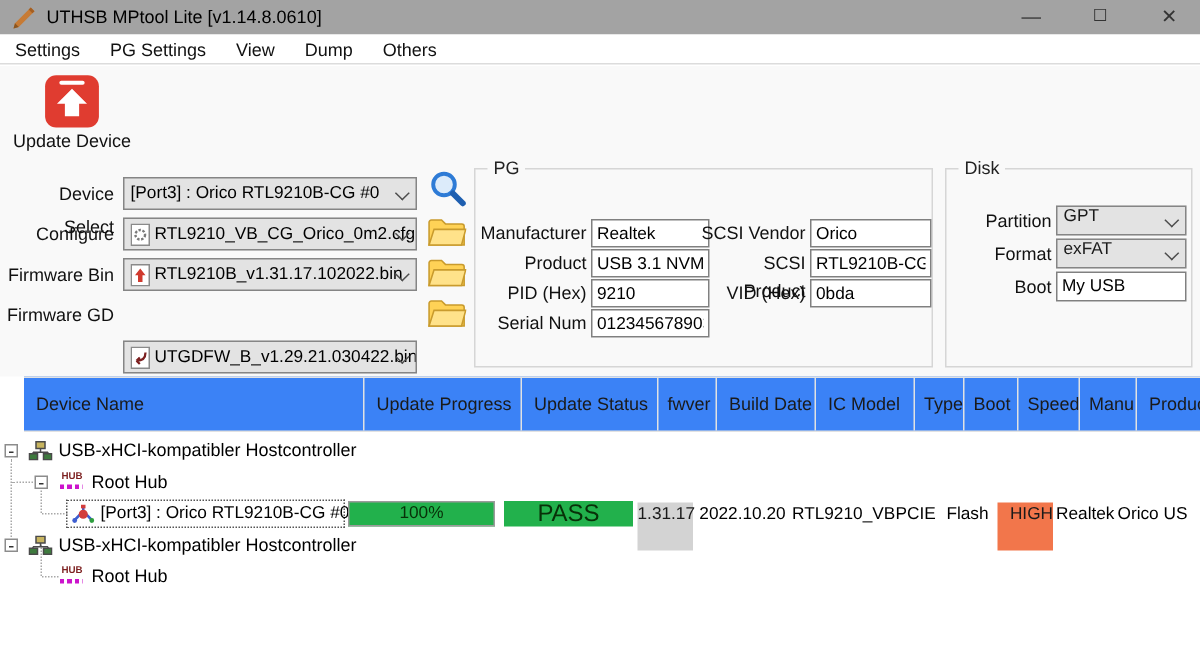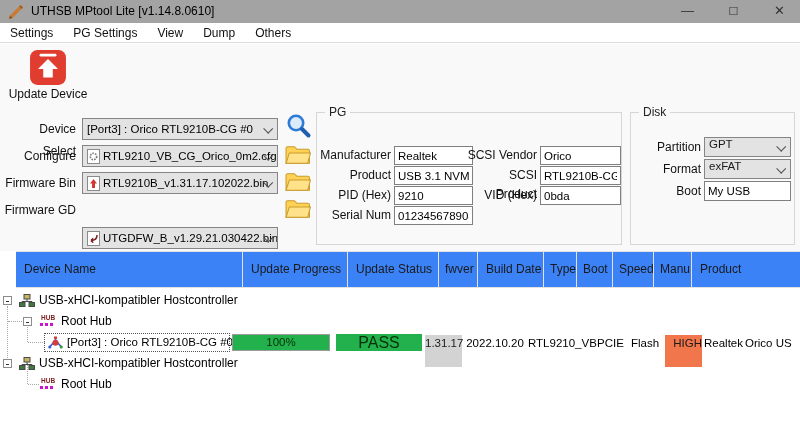--- a/index.html
+++ b/index.html
@@ -209,20 +209,21 @@
       <input class="tinput" style="left: 73px; top: 68px; width: 87px; height: 20px;" value="My USB">
     </div>
   </div>
 
   <div class="thead">
     <div class="hcell" style="width:227px;">Device Name</div>
     <div class="hcell" style="width:105px;">Update Progress</div>
     <div class="hcell" style="width:91px;">Update Status</div>
     <div class="hcell" style="width:39px; padding-left:6px;">fwver</div>
     <div class="hcell" style="width:66px;">Build Date</div>
+    <div class="hcell" style="width:66px;">IC Model</div>
     <div class="hcell" style="width:33px; padding-left:6px;">Type</div>
     <div class="hcell" style="width:36px; padding-left:6px;">Boot</div>
     <div class="hcell" style="width:41px; padding-left:6px;">Speed</div>
     <div class="hcell" style="width:38px; padding-left:6px;">Manu</div>
     <div class="hcell" style="width:58px; border-right:none;">Product</div>
   </div>
 
   <div class="tbody">
 
     <div class="tline v" style="left:7px; top:18px; height:52px;"></div>

